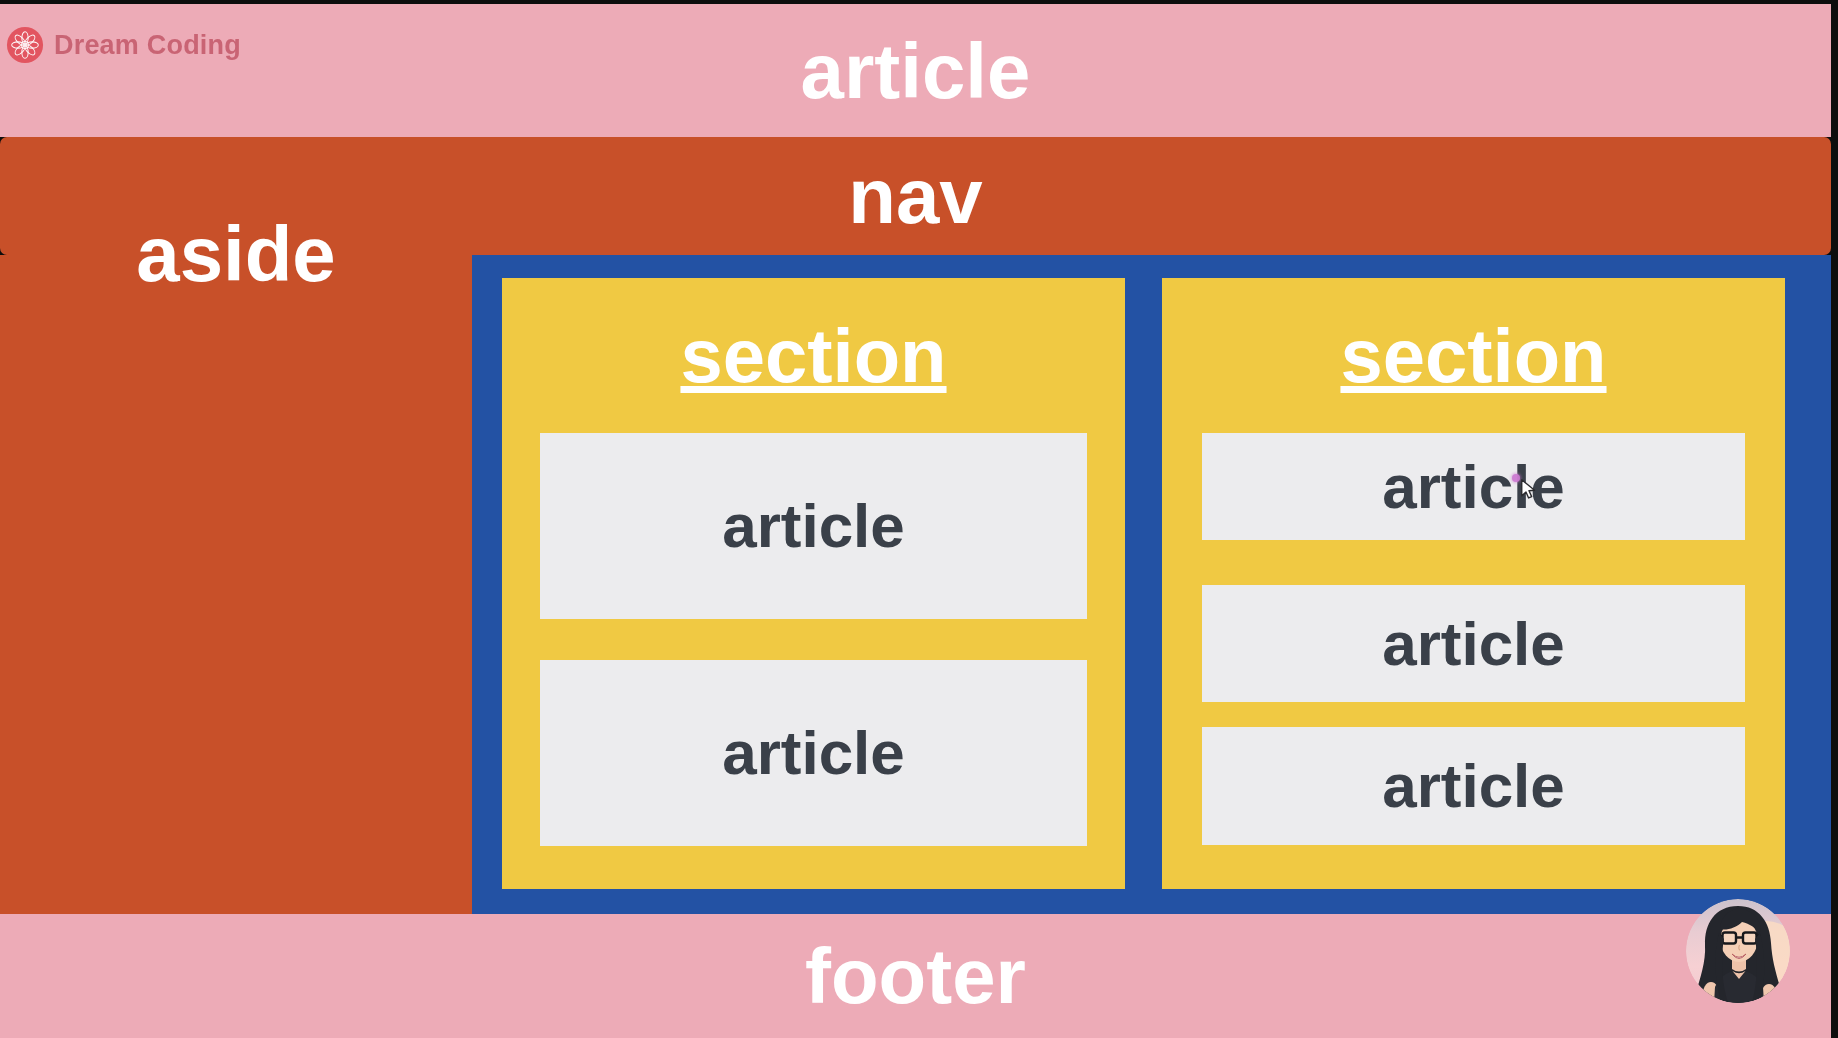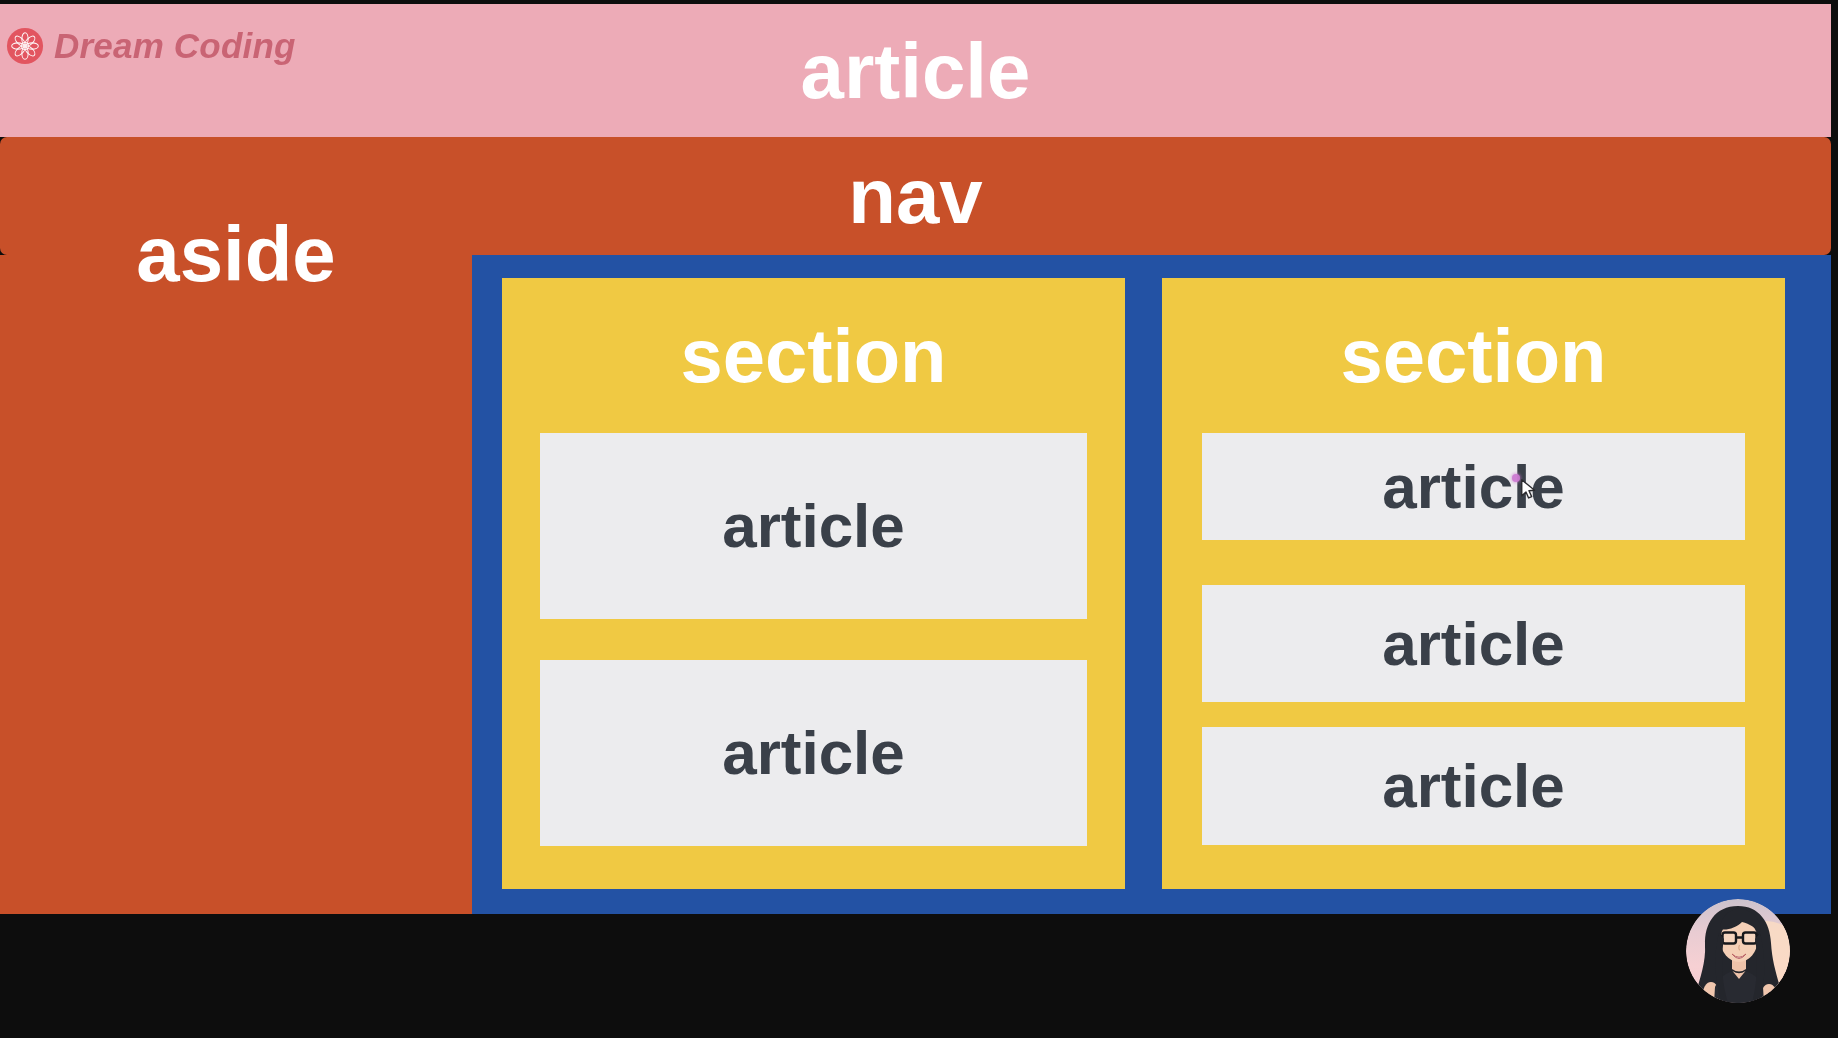--- a/index.html
+++ b/index.html
@@ -19,34 +19,34 @@
   .band{position:absolute;left:0;width:100%;display:flex;align-items:center;justify-content:center;}
   .band-label{color:var(--label-text);font-weight:700;font-size:78px;line-height:1;}
 
   #header-band{top:0;height:133px;background:var(--header-pink);}
   #nav-band{top:133px;height:118px;background:var(--nav-orange);border-radius:7px;}
   #middle-row{position:absolute;top:251px;left:0;width:100%;height:659px;background:var(--aside-orange);}
   #footer-band{top:910px;height:124px;background:var(--footer-pink);}
 
   #logo{position:absolute;left:6px;top:22px;display:flex;align-items:center;gap:10px;}
   #logo svg{display:block;}
-  #logo-text{color:var(--logo-text-color);font-weight:700;font-size:35px;letter-spacing:.2px;font-style:italic;}
+  #logo-text{color:var(--logo-text-color);font-weight:700;font-size:27px;letter-spacing:.2px;}
 
   #aside-region{position:absolute;left:0;top:4px;width:472px;height:100%;
     display:flex;align-items:flex-start;justify-content:center;}
   #aside-region .band-label{transform:translateY(-44px);}
 
   #main-region{position:absolute;left:472px;top:0;width:1359px;height:659px;background:var(--main-blue);}
 
   .section-box{position:absolute;top:23px;width:623px;height:611px;background:var(--section-yellow);}
   #section-left{left:30px;}
   #section-right{left:690px;}
   .section-title{position:absolute;left:0;top:0;width:100%;height:155px;
     display:flex;align-items:center;justify-content:center;
-    color:var(--label-text);font-weight:700;font-size:76px;line-height:1;}
+    color:var(--label-text);font-weight:700;font-size:76px;line-height:1;text-decoration:underline;}
 
   .article-box{position:absolute;background:var(--article-grey);
     display:flex;align-items:center;justify-content:center;
     color:var(--article-text);font-weight:700;font-size:62px;line-height:1;}
   #sec1-art1{left:38px;width:547px;top:155px;height:186px;}
   #sec1-art2{left:38px;width:547px;top:382px;height:186px;}
   #sec2-art1{left:40px;width:543px;top:155px;height:107px;}
   #sec2-art2{left:40px;width:543px;top:307px;height:117px;}
   #sec2-art3{left:40px;width:543px;top:449px;height:118px;}
 
@@ -106,20 +106,23 @@
         <div id="section-right" class="section-box">
           <div class="section-title">section</div>
           <div id="sec2-art1" class="article-box">article</div>
           <div id="sec2-art2" class="article-box">article</div>
           <div id="sec2-art3" class="article-box">article</div>
         </div>
 
       </div>
     </div>
 
+    <div id="footer-band" class="band">
+      <span class="band-label">footer</span>
+    </div>
 
   </div>
 
   <div id="webcam-avatar">
     <svg width="104" height="104" viewBox="0 0 104 104">
       <defs>
         <clipPath id="avclip">
             <circle cx="52" cy="52" r="52"></circle>
           </clipPath>
         <linearGradient id="avbg" x1="0" y1="0" x2="0" y2="1">

